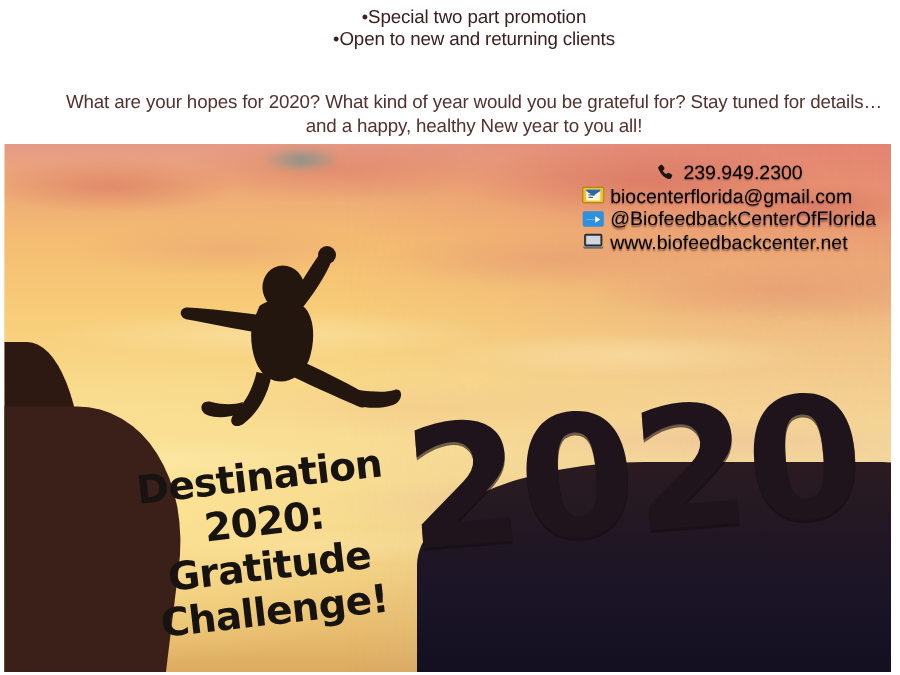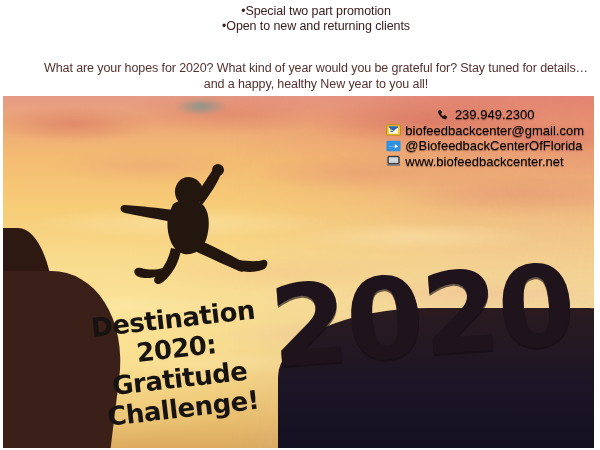--- a/index.html
+++ b/index.html
@@ -331,21 +331,21 @@
 
     <div class="contact-row">
       <span class="ico">
         <svg viewBox="0 0 16 12" width="15" height="12">
           <rect x="0.5" y="0.5" width="15" height="11" rx="1" fill="#f0c030" stroke="#b88a14"></rect>
           <rect x="3" y="2" width="10" height="8" fill="#fdf6d8"></rect>
           <path d="M3 2h10v1.2L8 6.6 3 3.2z" fill="#2a66a8"></path>
           <path d="M4.6 3.6h4.6v1H4.6zM4.6 5.4h4.6v1H4.6zM4.6 7.2h3.2v1H4.6z" fill="#2a66a8"></path>
         </svg>
       </span>
-      <span class="contact-text">biofeedbackcenter@gmail.com</span>
+      <span class="contact-text">biocenterflorida@gmail.com</span>
     </div>
 
     <div class="contact-row">
       <span class="ico">
         <svg viewBox="0 0 16 12" width="15" height="12">
           <rect x="0.5" y="0.5" width="15" height="11" rx="1.2" fill="#2e90df"></rect>
           <path d="M3 6.2h6.4V4l3.6 2.3-3.6 2.3V6.4H3z" fill="#ffffff"></path>
         </svg>
       </span>
       <span class="contact-text">@BiofeedbackCenterOfFlorida</span>

